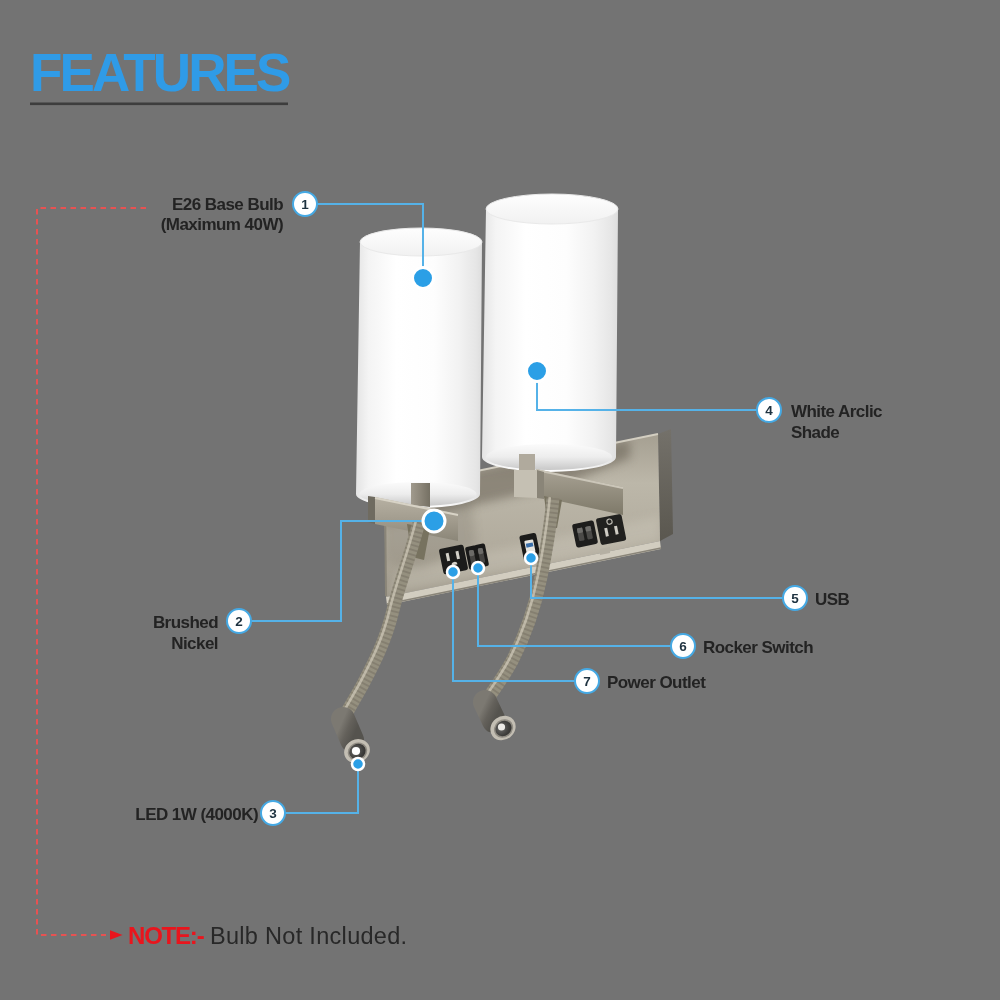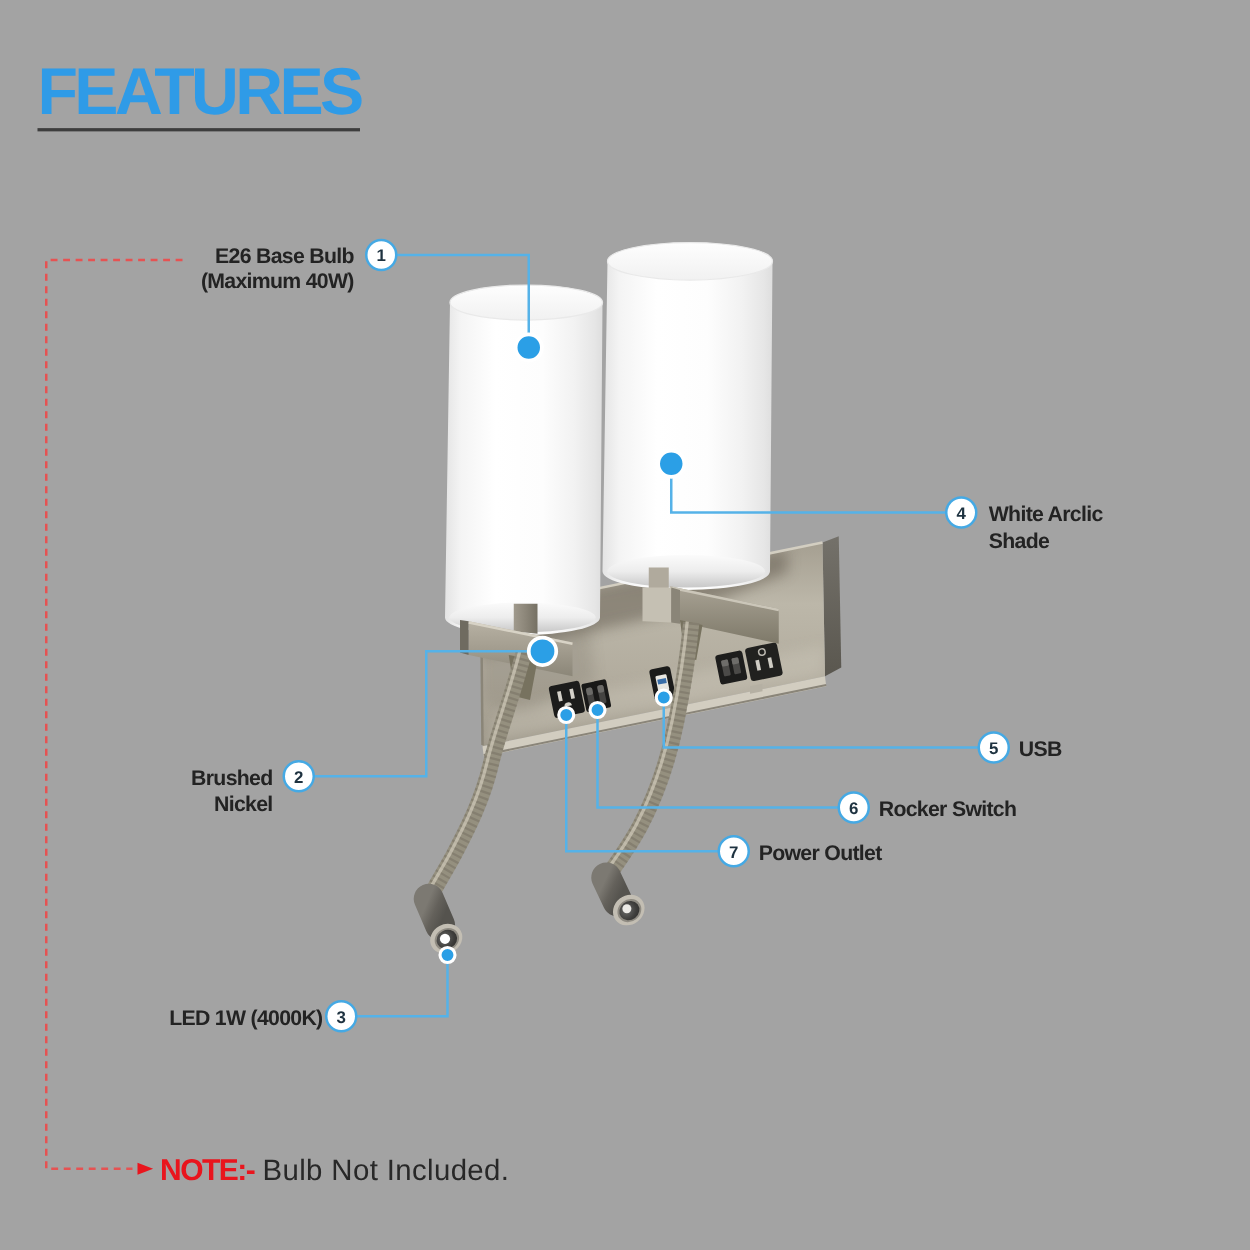--- a/index.html
+++ b/index.html
@@ -1,16 +1,16 @@
 <!DOCTYPE html>
 <html><head>
 <meta charset="utf-8">
 <style>
   html,body{margin:0;padding:0;background:#ffffff;}
-  .page{position:relative;width:1000px;height:1000px;background:#a3a3a3;overflow:hidden;
+  .page{position:relative;width:1000px;height:1000px;background:#737373;overflow:hidden;
         font-family:"Liberation Sans", sans-serif;}
   svg{display:block;}
   text{font-family:"Liberation Sans", sans-serif;}
   .title-text{font-weight:bold;font-size:53px;letter-spacing:-2.9px;}
   .label{font-weight:bold;font-size:17px;fill:#232323;letter-spacing:-0.55px;}
   .circ-num{font-weight:bold;font-size:13.5px;fill:#1e3240;}
   .note-prefix{font-weight:bold;font-size:24px;fill:#e9151d;letter-spacing:-1.2px;}
   .note-text{font-weight:normal;font-size:23.5px;fill:#282828;letter-spacing:0.3px;}
 </style>
 </head>

